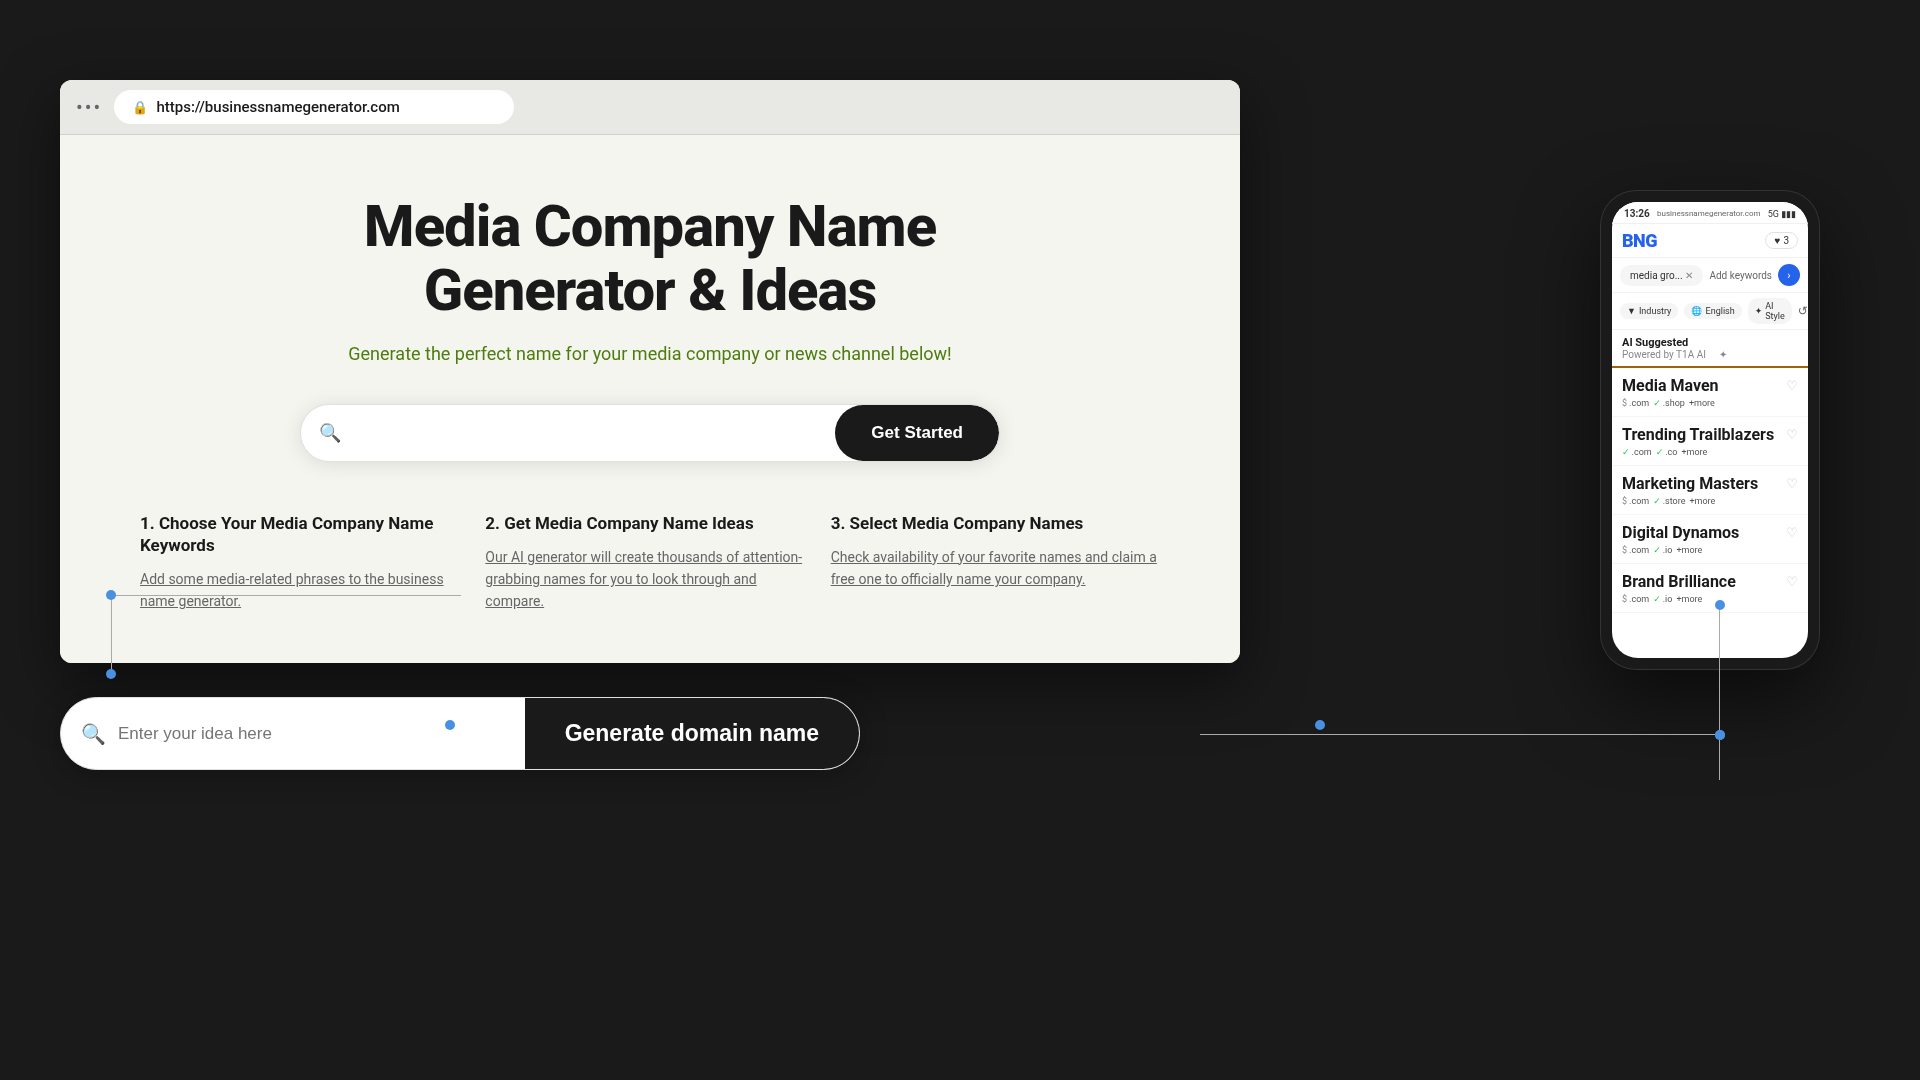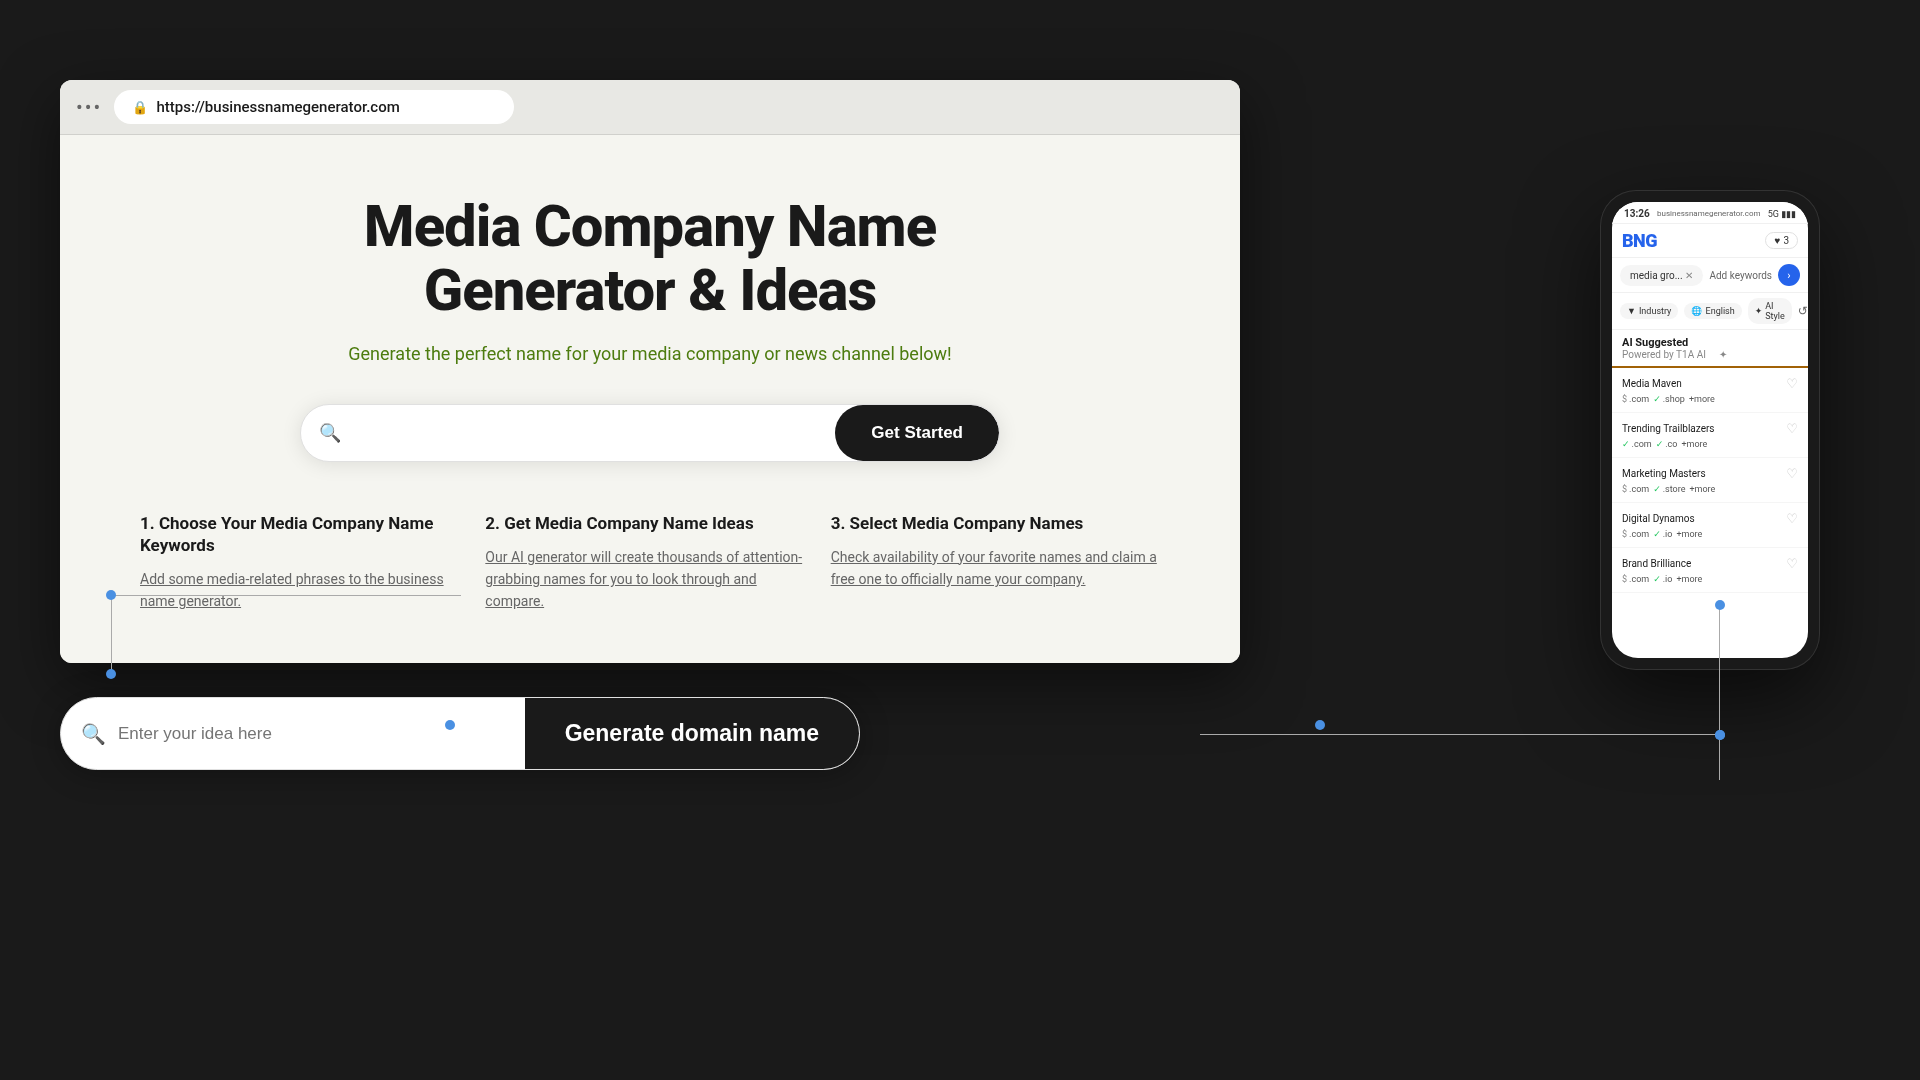--- a/index.html
+++ b/index.html
@@ -381,22 +381,22 @@
       gap: 3px;
     }
 
     .phone-name-row {
       display: flex;
       justify-content: space-between;
       align-items: center;
     }
 
     .phone-name-title {
-      font-size: 10px;
-      font-weight: 400;
+      font-size: 16px;
+      font-weight: 700;
       color: #1a1a1a;
     }
 
     .phone-name-heart {
       color: #ccc;
       font-size: 13px;
     }
 
     .phone-name-tags {
       display: flex;

